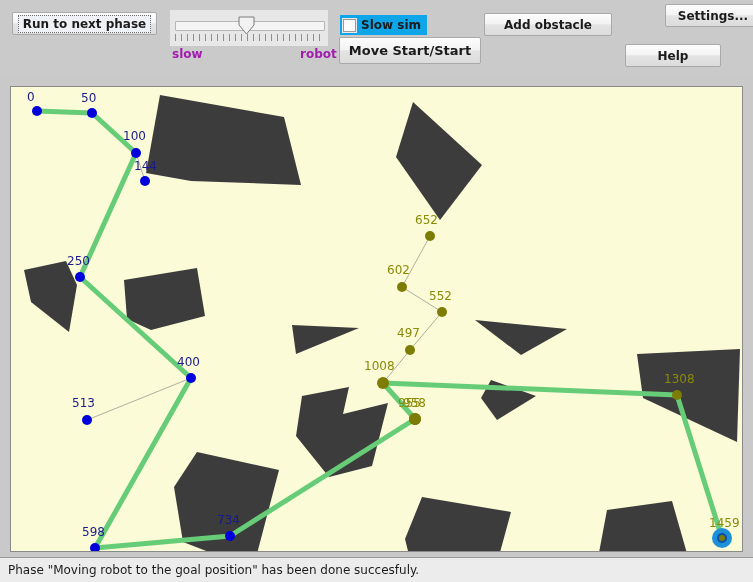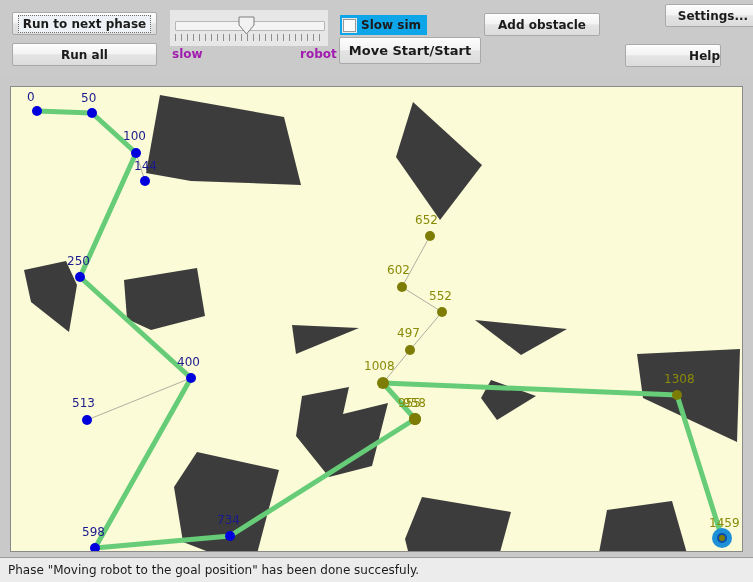--- a/index.html
+++ b/index.html
@@ -30,24 +30,24 @@
   }
   .btn .focusring{
     border:1px dotted #6d6d6d;
     padding:1px 4px;
     background:#eef2f7;
   }
 
   #b-run-next{left:12px;top:12px;width:145px;height:23px;}
   #b-run-all {left:12px;top:43px;width:145px;height:23px;}
   #b-move    {left:339px;top:37px;width:142px;height:27px;font-size:13px;}
-  #b-add     {left:484px;top:13px;width:116px;height:23px;}
+  #b-add     {left:484px;top:13px;width:128px;height:23px;}
   #b-remove  {left:484px;top:44px;width:128px;height:23px;}
   #b-settings{left:625px;top:4px;width:96px;height:23px;margin-left:40px;}
-  #b-help    {left:625px;top:44px;width:96px;height:23px;justify-content:flex-end;}
+  #b-help    {left:625px;top:44px;width:96px;height:23px;}
 
   
   #slider-wrap{position:absolute;left:170px;top:10px;width:158px;height:36px;background:#e7e7e7;}
   #slider-track{position:absolute;left:5px;top:11px;width:148px;height:8px;
      background:#f4f4f4;border:1px solid #b7b7b7;border-radius:1px;}
   #slider-thumb{position:absolute;left:72px;top:6px;width:17px;height:19px;}
   #slider-ticks{position:absolute;left:5px;top:24px;width:148px;height:7px;
      background:repeating-linear-gradient(to right,#8e8e8e 0px,#8e8e8e 1px,transparent 1px,transparent 6px);}
   .slbl{position:absolute;top:47px;font-size:12px;font-weight:bold;color:#a21caf;}
   #slbl-slow{left:172px;}
@@ -79,23 +79,20 @@
 <body>
 
 <div id="app">
 
   <div id="toolbar">
 
     <div class="btn" id="b-run-next">
       <span class="focusring">Run to next phase</span>
     </div>
 
-    <div class="btn" id="b-run-all">
-      <span>Run all</span>
-    </div>
 
     <div id="slider-wrap">
       <div id="slider-track"></div>
       <div id="slider-thumb" style="left: 67.88px;">
         <svg width="17" height="19" viewBox="0 0 17 19">
           <path d="M1 1 H16 V9 L8.5 18 L1 9 Z" fill="#f2f2f2" stroke="#7d7d7d" stroke-width="1"></path>
         </svg>
       </div>
       <div id="slider-ticks"></div>
     </div>

